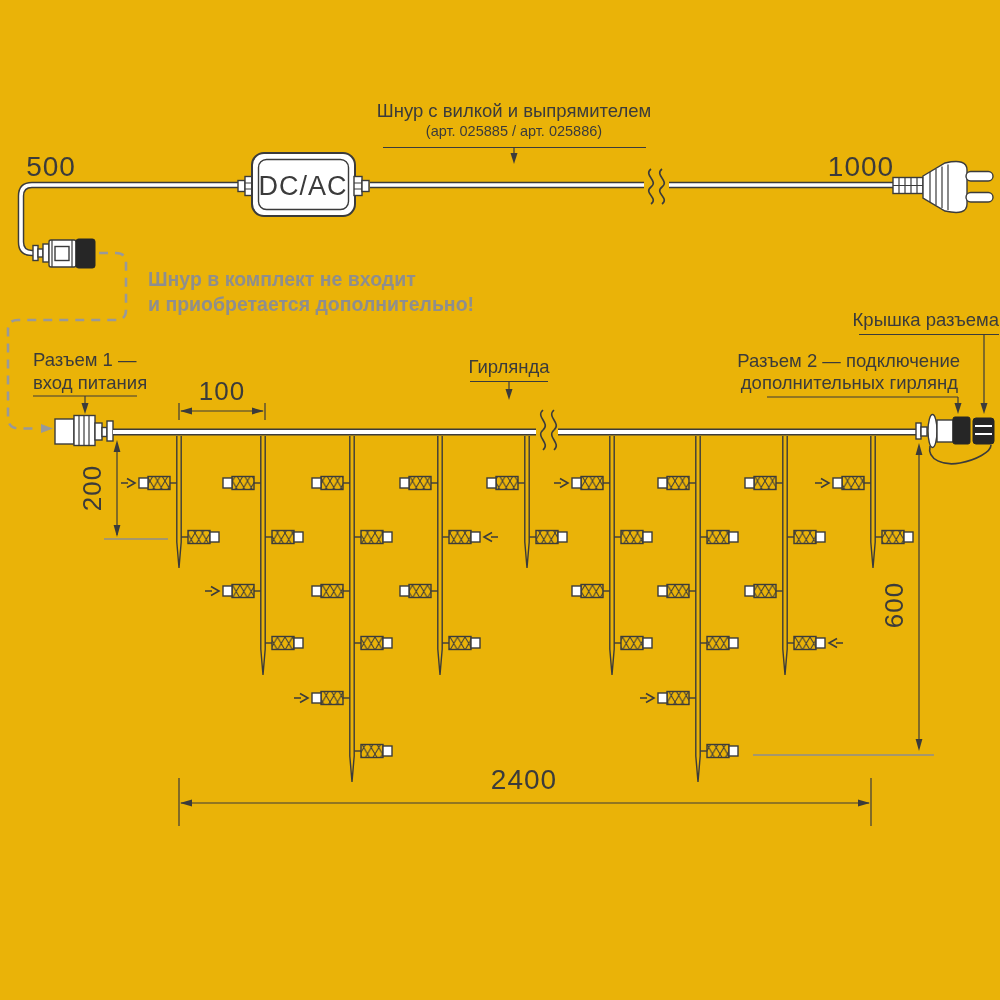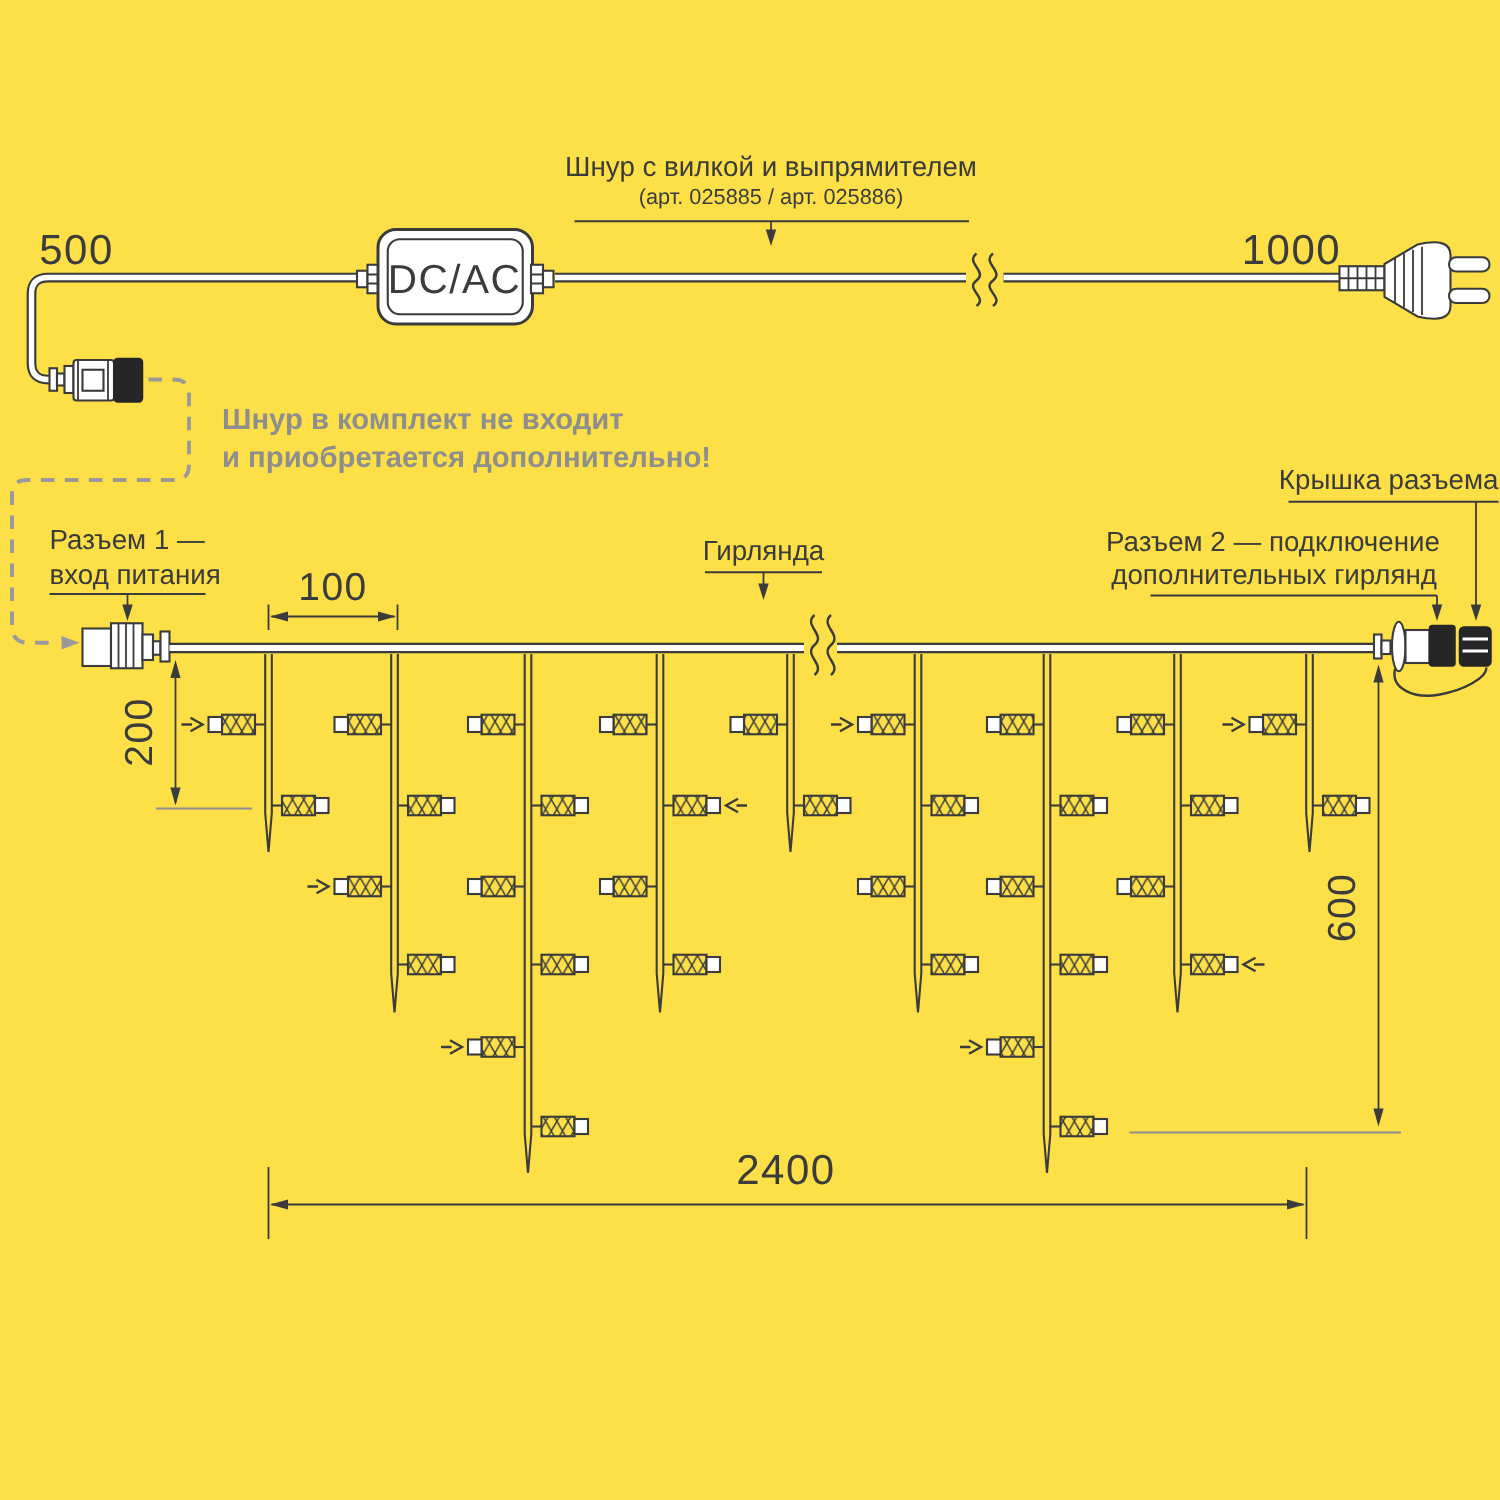--- a/index.html
+++ b/index.html
@@ -1,16 +1,16 @@
 <!DOCTYPE html>
 <html><head>
 <meta charset="utf-8">
 <style>
   html,body{margin:0;padding:0;background:#fff;}
-  .stage{width:1000px;height:1000px;position:relative;background:#fde047;font-family:"Liberation Sans",sans-serif;}
+  .stage{width:1000px;height:1000px;position:relative;background:#eab308;font-family:"Liberation Sans",sans-serif;}
   svg{display:block;}
   text{font-family:"Liberation Sans",sans-serif;fill:#3b3b3b;}
   .ln{stroke:#3b3b3b;stroke-width:1.4;fill:none;}
   .thin{stroke:#3b3b3b;stroke-width:1.2;fill:none;}
   .arrowln{stroke:#3b3b3b;stroke-width:1.6;fill:none;}
   .cord-o{stroke:#3b3b3b;stroke-width:6.5;fill:none;}
   .cord-i{stroke:#ffffff;stroke-width:3.6;fill:none;}
   .wire-o{stroke:#3b3b3b;stroke-width:7;fill:none;}
   .wire-i{stroke:#ffffff;stroke-width:4;fill:none;}
   .fillshape{fill:#ffffff;stroke:#3b3b3b;stroke-width:1.4;}

